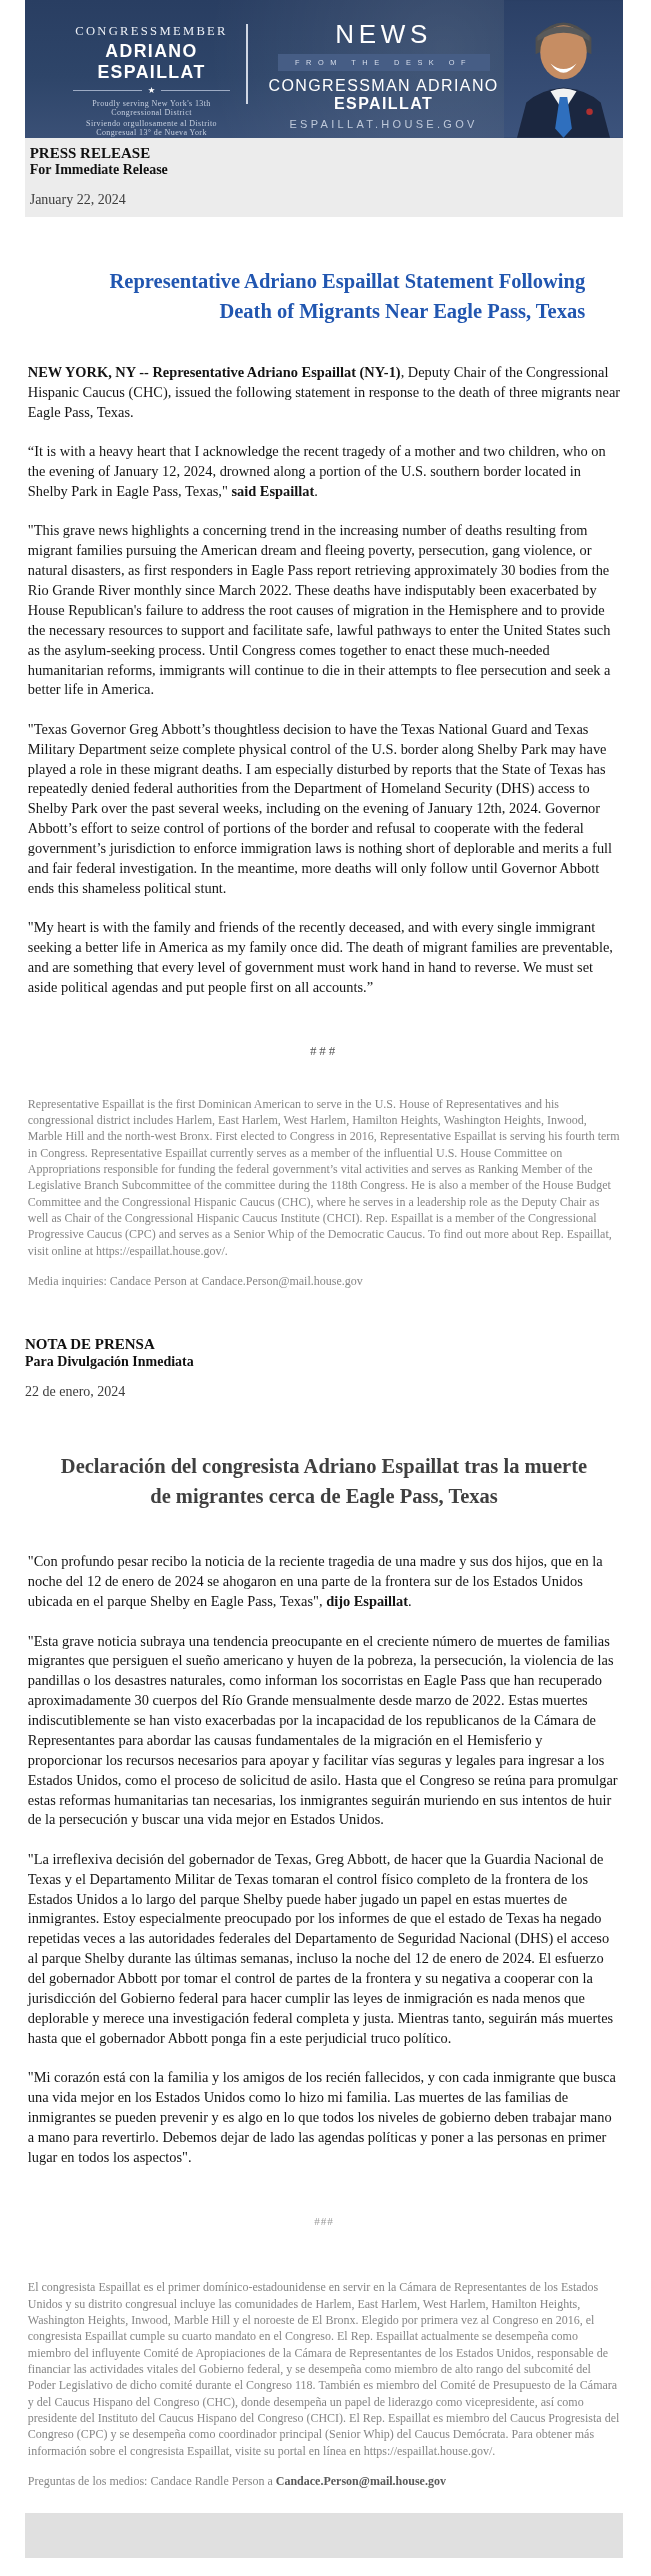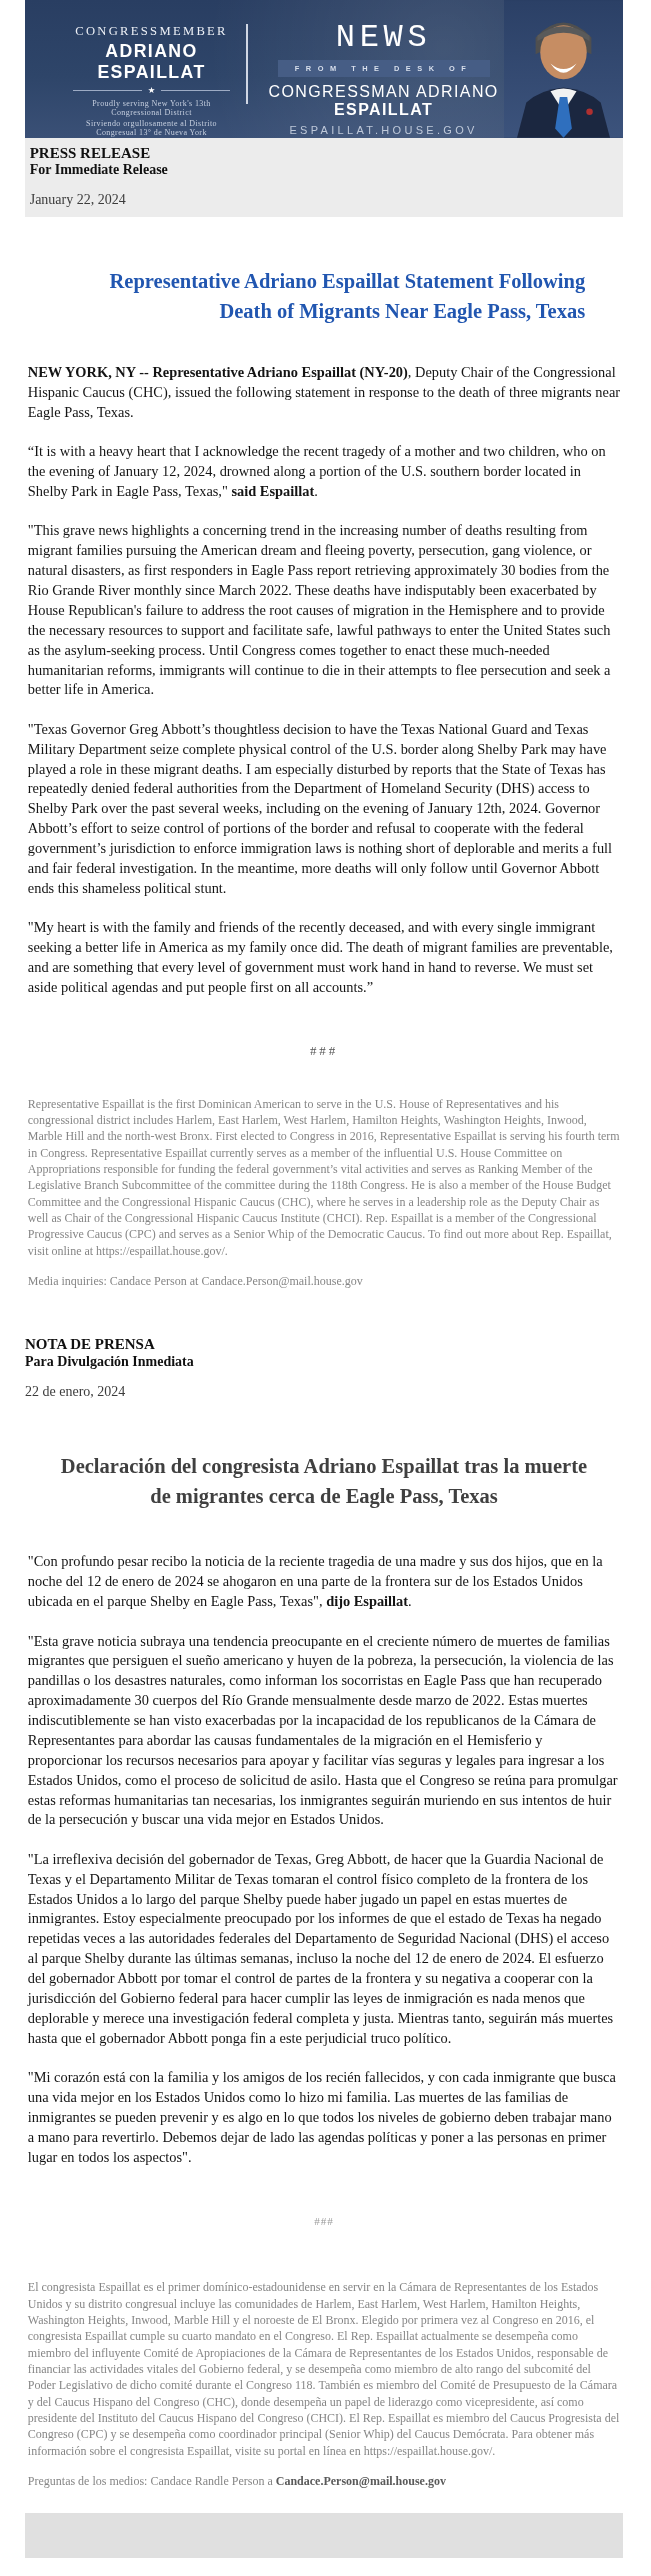--- a/index.html
+++ b/index.html
@@ -11,22 +11,22 @@
   .banner::before{content:"";position:absolute;inset:0;background:radial-gradient(circle at 70% 35%, rgba(255,255,255,0.10), rgba(255,255,255,0) 55%);pointer-events:none;}
   .banner-left{width:212px;padding:24px 0 0 41px;text-align:center;box-sizing:border-box;}
   .b-kicker{font-family:"Liberation Serif",serif;font-size:12.6px;letter-spacing:2.3px;color:#eef1f7;}
   .b-name{font-family:"Liberation Sans",sans-serif;font-weight:700;font-size:17.7px;letter-spacing:1.4px;color:#ffffff;margin-top:1.9px;}
   .b-star-row{display:flex;align-items:center;gap:5.6px;margin:3.7px 7.4px;}
   .b-star-row .line{flex:1;height:0.9px;background:#9dabc4;}
   .b-star-row .star{color:#ffffff;font-size:8.4px;line-height:1;}
   .b-tag1,.b-tag2{font-size:8px;color:#c7d0e0;letter-spacing:0.4px;margin-top:2.8px;}
   .banner-sep{width:1.9px;background:#cfd6e4;height:80px;margin:24px 15px 0 9.3px;}
   .banner-center{flex:1;text-align:center;padding-top:18.6px;position:relative;}
-  .b-news{font-family:Liberation Mono, monospace;font-size:32px;letter-spacing:4.7px;color:#ffffff;}
-  .b-desk{display:block;width:88%;margin:4.7px auto 6.5px;background:#465d85;color:#d8dfec;font-family:"Liberation Sans",sans-serif;font-size:7.4px;letter-spacing:6.5px;padding:3.7px 0;font-weight:bold;}
+  .b-news{font-family:Liberation Sans, sans-serif;font-size:26px;letter-spacing:4.7px;color:#ffffff;}
+  .b-desk{display:block;width:88%;margin:4.7px auto 6.5px;background:#465d85;color:#d8dfec;font-family:"Liberation Sans",sans-serif;font-size:7.4px;letter-spacing:6.5px;padding:3.7px 0;}
   .b-cong{font-family:"Liberation Sans",sans-serif;font-size:16px;letter-spacing:1.4px;color:#ffffff;}
   .b-cong .bold{font-weight:700;}
   .b-web{font-family:"Liberation Sans",sans-serif;font-size:11px;letter-spacing:3.3px;color:#bfc9da;margin-top:4.7px;}
   .banner-photo{width:119px;flex:none;position:relative;}
   .banner-photo svg{display:block;height:138px;width:119px;}
 
   
   .press-strip{background:#ececec;padding:6.5px 5.6px 8.4px 4.7px;}
   .ps-l1{font-weight:700;font-size:15px;color:#101010;}
   .ps-l2{font-weight:700;font-size:14px;color:#101010;margin-top:0.9px;}
@@ -101,21 +101,21 @@
 
   <div class="press-strip">
     <div class="ps-l1">PRESS RELEASE</div>
     <div class="ps-l2">For Immediate Release</div>
     <div class="ps-l3">January 22, 2024</div>
   </div>
 
   <div class="article">
     <h1 class="art-title">Representative Adriano Espaillat Statement Following Death of Migrants Near Eagle Pass, Texas</h1>
     <div class="rich">
-        <p><b>NEW YORK, NY -- Representative Adriano Espaillat (NY-20)</b><span>, Deputy Chair of the Congressional Hispanic Caucus (CHC), issued the following statement in response to the death of three migrants near Eagle Pass, Texas.</span></p>
+        <p><b>NEW YORK, NY -- Representative Adriano Espaillat (NY-1)</b><span>, Deputy Chair of the Congressional Hispanic Caucus (CHC), issued the following statement in response to the death of three migrants near Eagle Pass, Texas.</span></p>
         <p><span>“It is with a heavy heart that I acknowledge the recent tragedy of a mother and two children, who on the evening of January 12, 2024, drowned along a portion of the U.S. southern border located in Shelby Park in Eagle Pass, Texas," </span><b>said Espaillat</b><span>.</span></p>
         <p><span>"This grave news highlights a concerning trend in the increasing number of deaths resulting from migrant families pursuing the American dream and fleeing poverty, persecution, gang violence, or natural disasters, as first responders in Eagle Pass report retrieving approximately 30 bodies from the Rio Grande River monthly since March 2022. These deaths have indisputably been exacerbated by House Republican's failure to address the root causes of migration in the Hemisphere and to provide the necessary resources to support and facilitate safe, lawful pathways to enter the United States such as the asylum-seeking process. Until Congress comes together to enact these much-needed humanitarian reforms, immigrants will continue to die in their attempts to flee persecution and seek a better life in America.</span></p>
         <p><span>"Texas Governor Greg Abbott’s thoughtless decision to have the Texas National Guard and Texas Military Department seize complete physical control of the U.S. border along Shelby Park may have played a role in these migrant deaths. I am especially disturbed by reports that the State of Texas has repeatedly denied federal authorities from the Department of Homeland Security (DHS) access to Shelby Park over the past several weeks, including on the evening of January 12th, 2024. Governor Abbott’s effort to seize control of portions of the border and refusal to cooperate with the federal government’s jurisdiction to enforce immigration laws is nothing short of deplorable and merits a full and fair federal investigation. In the meantime, more deaths will only follow until Governor Abbott ends this shameless political stunt.</span></p>
         <p><span>"My heart is with the family and friends of the recently deceased, and with every single immigrant seeking a better life in America as my family once did. The death of migrant families are preventable, and are something that every level of government must work hand in hand to reverse. We must set aside political agendas and put people first on all accounts.”</span></p>
       </div>
     <div class="divider-en">###</div>
     <div class="rich boiler-wrap">
         <p><span>Representative Espaillat is the first Dominican American to serve in the U.S. House of Representatives and his congressional district includes Harlem, East Harlem, West Harlem, Hamilton Heights, Washington Heights, Inwood, Marble Hill and the north-west Bronx. First elected to Congress in 2016, Representative Espaillat is serving his fourth term in Congress. Representative Espaillat currently serves as a member of the influential U.S. House Committee on Appropriations responsible for funding the federal government’s vital activities and serves as Ranking Member of the Legislative Branch Subcommittee of the committee during the 118th Congress. He is also a member of the House Budget Committee and the Congressional Hispanic Caucus (CHC), where he serves in a leadership role as the Deputy Chair as well as Chair of the Congressional Hispanic Caucus Institute (CHCI). Rep. Espaillat is a member of the Congressional Progressive Caucus (CPC) and serves as a Senior Whip of the Democratic Caucus. To find out more about Rep. Espaillat, visit online at https://espaillat.house.gov/.</span></p>
         <p><span>Media inquiries: Candace Person at Candace.Person@mail.house.gov</span></p>
       </div>

